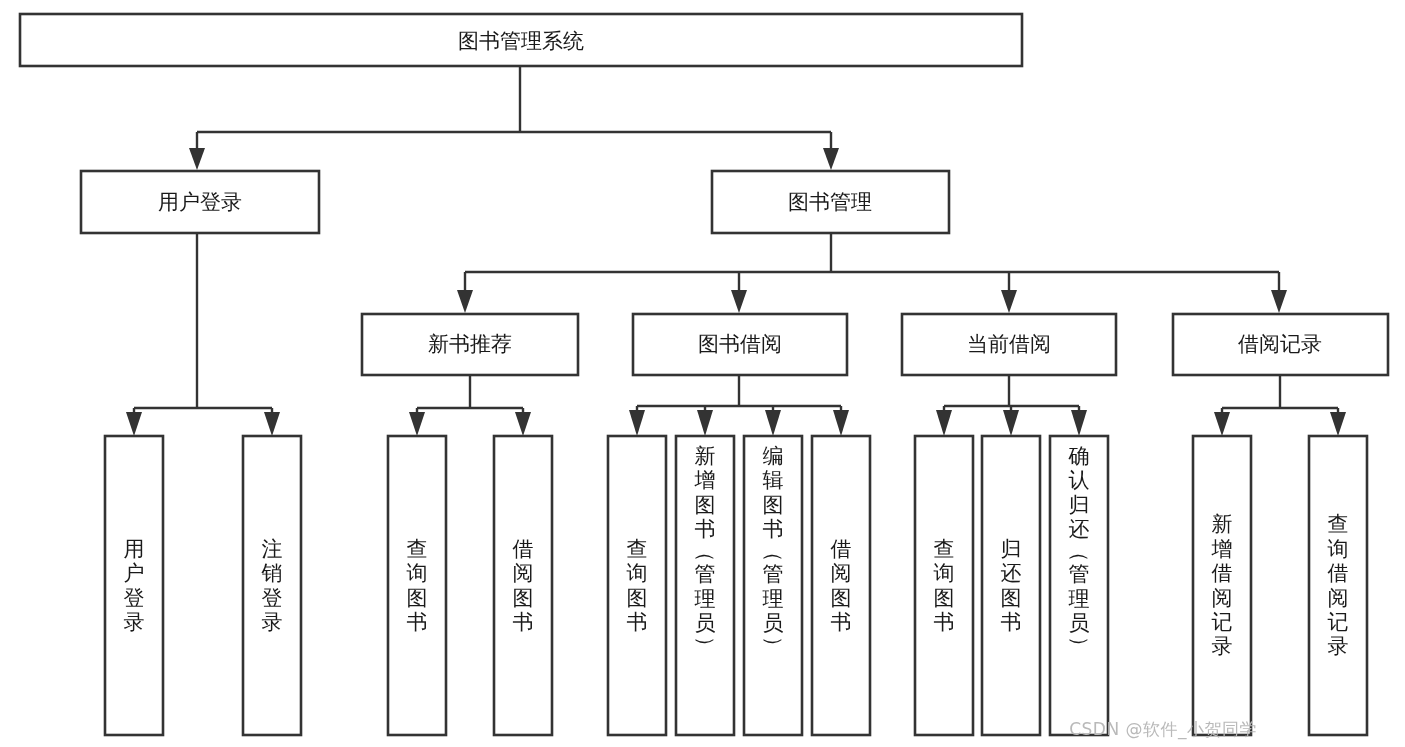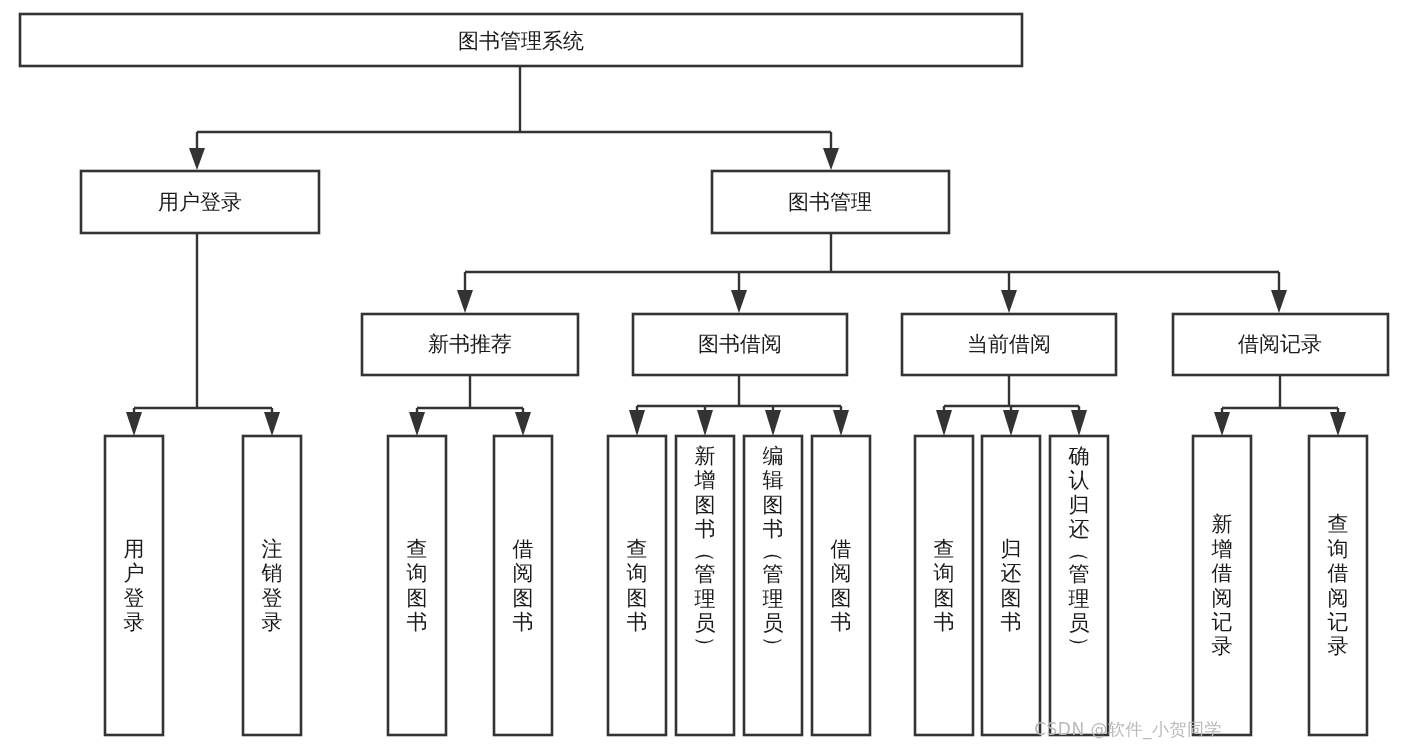--- a/index.html
+++ b/index.html
@@ -13,20 +13,21 @@
     height: 747px;
     font-family: "DejaVu Sans", "Liberation Sans", sans-serif;
     overflow: hidden;
     position: relative;
   }
   #diagram-root {
     position: relative;
     width: 1234px;
     height: 747px;
     background: #ffffff;
+    padding-left: 35px;
   }
   svg.diagram-canvas {
     position: absolute;
     left: 0;
     top: 0;
     width: 1405px;
     height: 747px;
     display: block;
   }
   .node-box {

